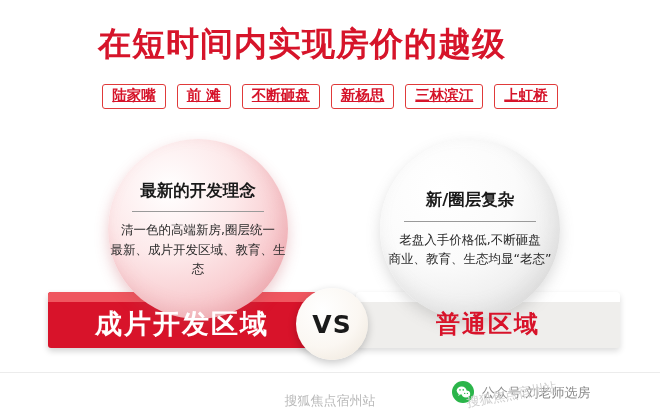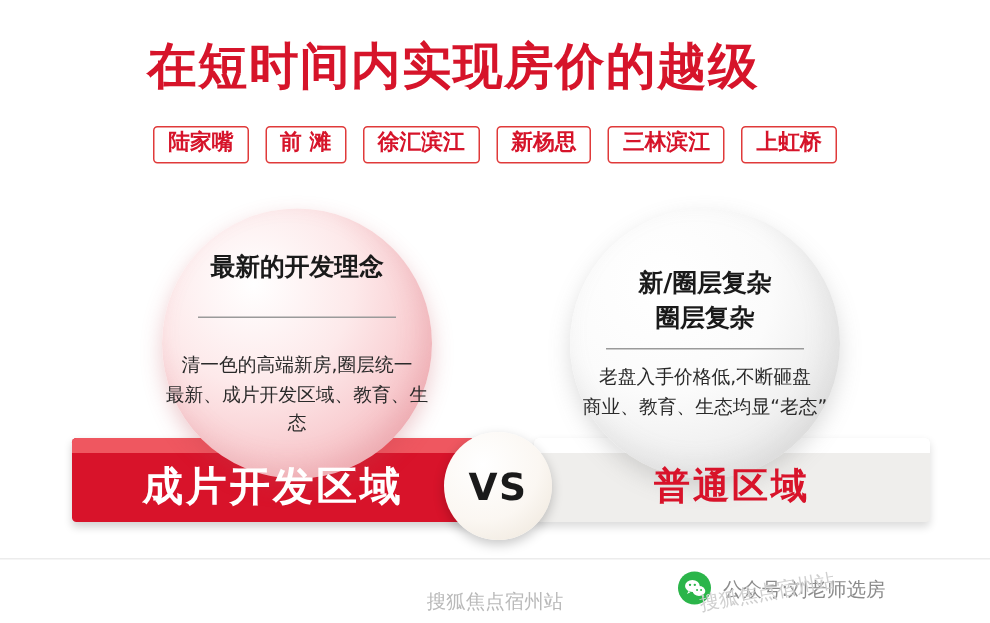--- a/index.html
+++ b/index.html
@@ -52,20 +52,21 @@
     border: 1.5px solid #e03a3a;
     color: #d6142a;
     background: #ffffff;
     border-radius: 3px;
     font-size: 14.5px;
     font-weight: bold;
     padding: 3px 9px 4px 9px;
     line-height: 1.1;
     font-family: "DejaVu Sans", sans-serif;
     white-space: nowrap;
+    text-decoration: underline;
   }
 
   
   .panel-left-base {
     position: absolute;
     left: 48px;
     top: 292px;
     width: 268px;
     height: 56px;
     background: #d8132a;
@@ -142,21 +143,20 @@
     justify-content: center;
     text-align: center;
   }
   .sphere-left {
     left: 108px;
     top: 139px;
     width: 180px;
     height: 180px;
     background: radial-gradient(circle at 34% 28%, #ffffff 0%, #fde9ea 38%, #f8c8cc 70%, #f0a7ae 100%);
     box-shadow: 0 6px 14px rgba(190,70,80,0.28), inset -6px -8px 18px rgba(200,90,100,0.18);
-    gap: 13px;
   }
   .sphere-right {
     left: 380px;
     top: 139px;
     width: 180px;
     height: 180px;
     background: radial-gradient(circle at 34% 28%, #ffffff 0%, #fbfbfb 42%, #ededed 72%, #dfdedd 100%);
     box-shadow: 0 6px 14px rgba(120,120,120,0.25), inset -6px -8px 18px rgba(150,150,150,0.16);
   }
   .sphere-head {
@@ -260,21 +260,21 @@
 </head>
 <body>
 
 <div id="stage">
 
   <div class="title">在短时间内实现房价的越级</div>
 
   <div class="tag-row">
     <span class="tag">陆家嘴</span>
     <span class="tag">前 滩</span>
-    <span class="tag">徐汇滨江</span>
+    <span class="tag">不断砸盘</span>
     <span class="tag">新杨思</span>
     <span class="tag">三林滨江</span>
     <span class="tag">上虹桥</span>
   </div>
 
   <div class="panel-left-base"></div>
   <div class="panel-left-lip"></div>
 
   <div class="panel-right-base"></div>
   <div class="panel-right-lip"></div>
@@ -286,21 +286,20 @@
     <div class="sphere-rule"></div>
     <div class="sphere-body">
       <div>清一色的高端新房,圈层统一</div>
       <div>最新、成片开发区域、教育、生态</div>
     </div>
   </div>
 
   <div class="sphere sphere-right">
     <div class="sphere-head">
       <div>新/圈层复杂</div>
-      <div>圈层复杂</div>
     </div>
     <div class="sphere-rule"></div>
     <div class="sphere-body">
       <div>老盘入手价格低,不断砸盘</div>
       <div>商业、教育、生态均显“老态”</div>
     </div>
   </div>
 
   <div class="panel-left-label">成片开发区域</div>
   <div class="panel-right-label">普通区域</div>

